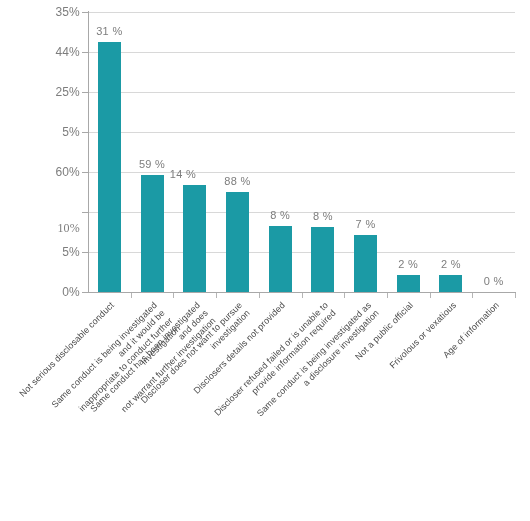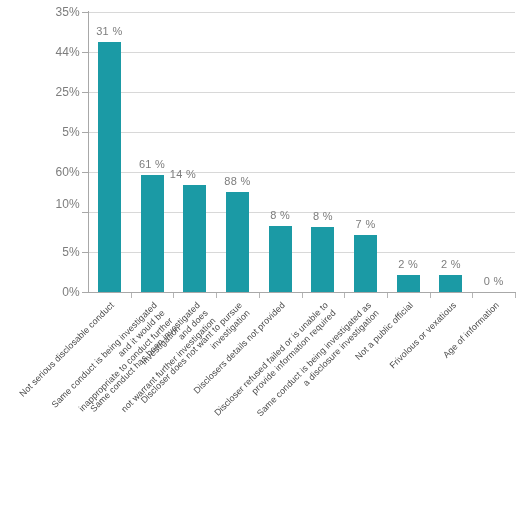--- a/index.html
+++ b/index.html
@@ -143,21 +143,21 @@
 
   <div class="axis-line-y"></div>
   <div class="axis-line-x"></div>
 
   <div id="y-ticks">
       <div class="y-tick-mark" style="top: 292px;"></div>
       <div class="y-tick-label" style="top: 292px; left: 20px; right: auto;">0%</div>
       <div class="y-tick-mark" style="top: 252px;"></div>
       <div class="y-tick-label" style="top: 252px; left: 20px; right: auto;">5%</div>
       <div class="y-tick-mark" style="top: 212px;"></div>
-      <div class="y-tick-label" style="top: 204px; left: 20px; right: auto;">10%</div>
+      <div class="y-tick-label" style="top: 228px; left: 20px; right: auto; font-family: Liberation Serif, serif;">10%</div>
       <div class="y-tick-mark" style="top: 172px;"></div>
       <div class="y-tick-label" style="top: 172px; left: 20px; right: auto;">60%</div>
       <div class="y-tick-mark" style="top: 132px;"></div>
       <div class="y-tick-label" style="top: 132px; left: 20px; right: auto;">5%</div>
       <div class="y-tick-mark" style="top: 92px;"></div>
       <div class="y-tick-label" style="top: 92px; left: 20px; right: auto;">25%</div>
       <div class="y-tick-mark" style="top: 52px;"></div>
       <div class="y-tick-label" style="top: 52px; left: 20px; right: auto;">44%</div>
       <div class="y-tick-mark" style="top: 12px;"></div>
       <div class="y-tick-label" style="top: 12px; left: 20px; right: auto;">35%</div>
@@ -169,21 +169,21 @@
       <div class="x-tick-mark" style="left: 258.8px;"></div>
       <div class="x-tick-mark" style="left: 301.5px;"></div>
       <div class="x-tick-mark" style="left: 344.2px;"></div>
       <div class="x-tick-mark" style="left: 386.9px;"></div>
       <div class="x-tick-mark" style="left: 429.6px;"></div>
       <div class="x-tick-mark" style="left: 472.3px;"></div>
       <div class="x-tick-mark" style="left: 515px;"></div>
     </div>
   <div id="value-labels">
       <div class="bar-value" style="left: 109.35px; top: 25.4px;">31 %</div>
-      <div class="bar-value" style="left: 152.05px; top: 158.2px;">61 %</div>
+      <div class="bar-value" style="left: 152.05px; top: 158.2px;">59 %</div>
       <div class="bar-value" style="left: 183px; top: 167.8px;">14 %</div>
       <div class="bar-value" style="left: 237.45px; top: 175px;">88 %</div>
       <div class="bar-value" style="left: 280.15px; top: 209.4px;">8 %</div>
       <div class="bar-value" style="left: 322.85px; top: 210.2px;">8 %</div>
       <div class="bar-value" style="left: 365.55px; top: 218.2px;">7 %</div>
       <div class="bar-value" style="left: 408.25px; top: 258.2px;">2 %</div>
       <div class="bar-value" style="left: 450.95px; top: 258.2px;">2 %</div>
       <div class="bar-value" style="left: 493.65px; top: 275px;">0 %</div>
     </div>
   <div id="cat-labels">

